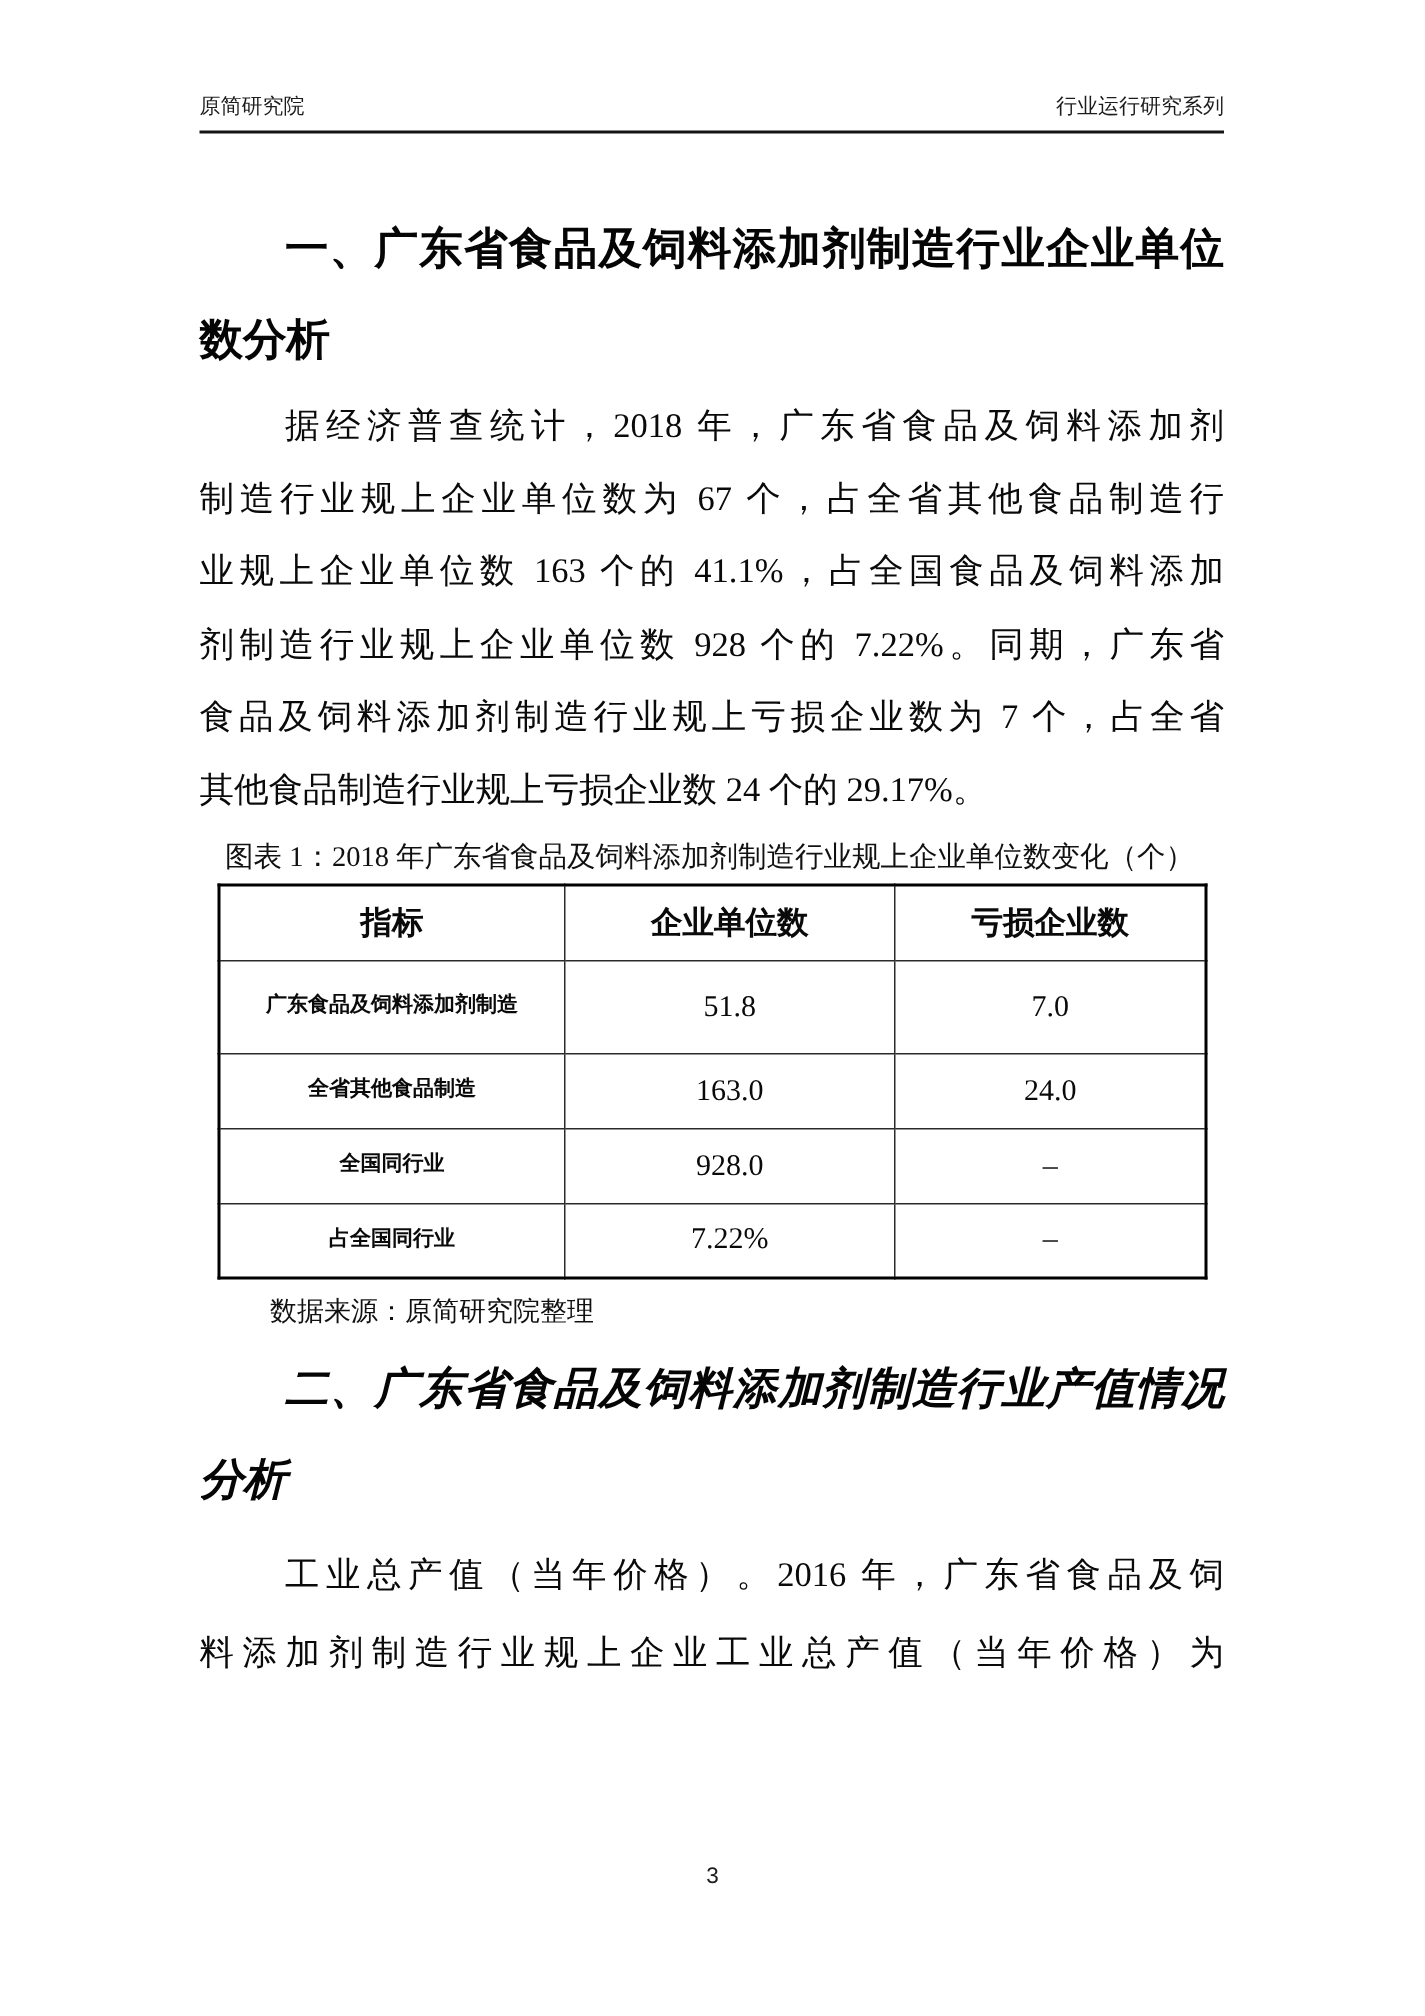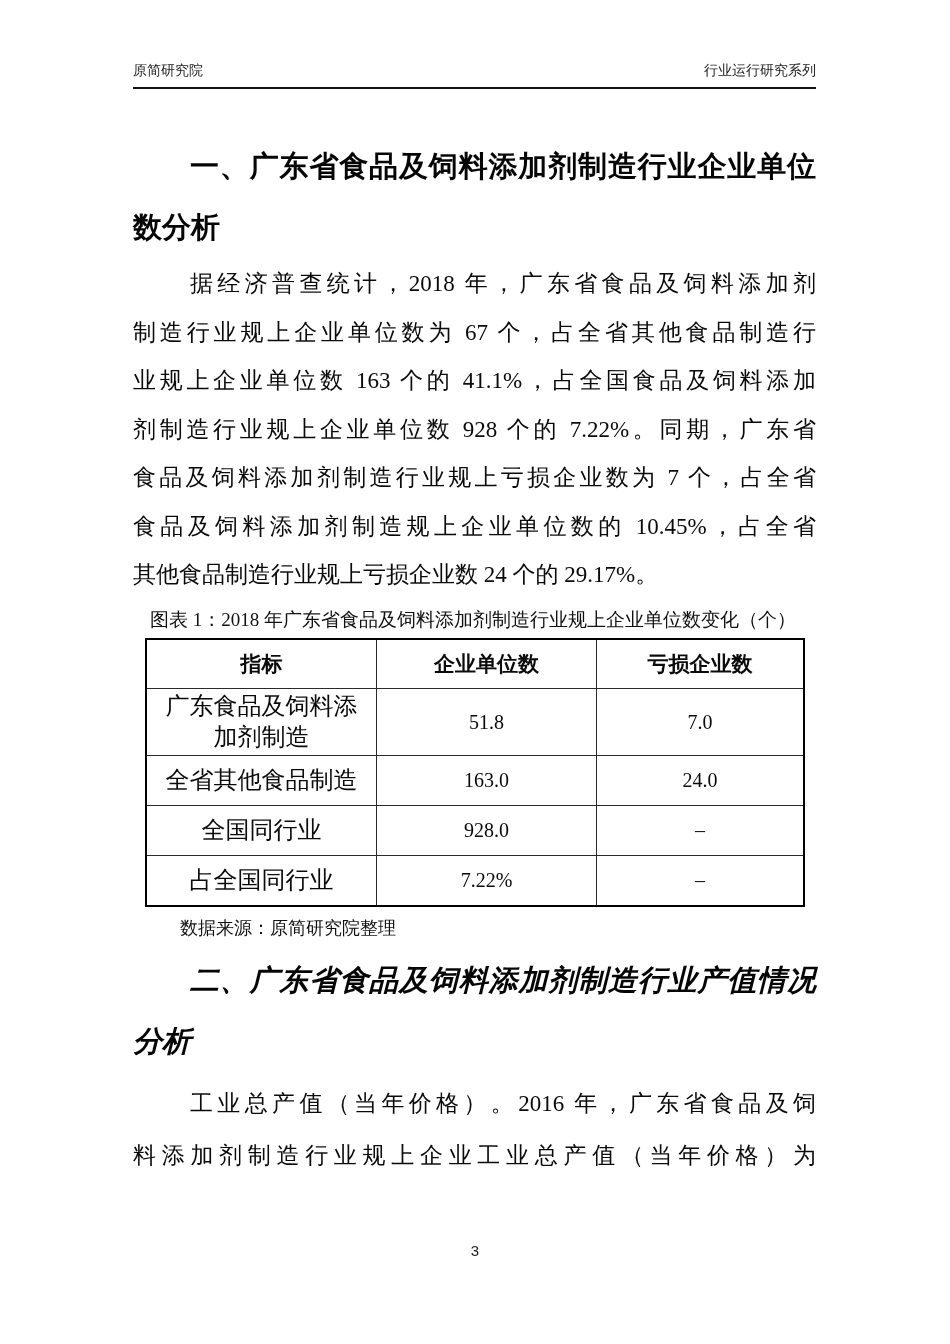--- a/index.html
+++ b/index.html
@@ -77,21 +77,21 @@
     border: 1.5px solid #2a2a2a;
     text-align: center;
     vertical-align: middle;
     padding: 2px 10px;
     color: #0a0a0a;
   }
   table.data-table thead tr { height: 50px; font-family: Liberation Mono, monospace; }
   table.data-table thead th { font-size: 21px; font-weight: 700; }
   table.data-table tbody tr { height: 50px; }
   table.data-table tbody tr.tall { height: 62px; }
-  table.data-table tbody th { font-size: 24px; font-weight: 400; line-height: 1.3; }
+  table.data-table tbody th { font-size: 14px; font-weight: 700; line-height: 1.3; }
   table.data-table tbody td { font-size: 20px; font-weight: 400; }
   .source {
     margin-top: 9px;
     padding-left: 47px;
     font-size: 18px;
     color: #111111;
   }
   .page-number {
     position: absolute;
     left: 0;
@@ -119,21 +119,20 @@
         <div class="heading-line first-line">一、广东省食品及饲料添加剂制造行业企业单位</div>
         <div class="heading-line last-left">数分析</div>
       </div>
 
     <div class="para p1">
         <div class="body-line first-line">据经济普查统计，2018 年，广东省食品及饲料添加剂</div>
         <div class="body-line">制造行业规上企业单位数为 67 个，占全省其他食品制造行</div>
         <div class="body-line">业规上企业单位数 163 个的 41.1%，占全国食品及饲料添加</div>
         <div class="body-line">剂制造行业规上企业单位数 928 个的 7.22%。同期，广东省</div>
         <div class="body-line">食品及饲料添加剂制造行业规上亏损企业数为 7 个，占全省</div>
-        <div class="body-line">食品及饲料添加剂制造规上企业单位数的 10.45%，占全省</div>
         <div class="body-line last-left">其他食品制造行业规上亏损企业数 24 个的 29.17%。</div>
       </div>
 
     <div class="caption">图表 1：2018 年广东省食品及饲料添加剂制造行业规上企业单位数变化（个）</div>
 
     <table class="data-table">
       <colgroup>
         <col style="width:35%">
         <col style="width:33.5%">
         <col style="width:31.5%">

